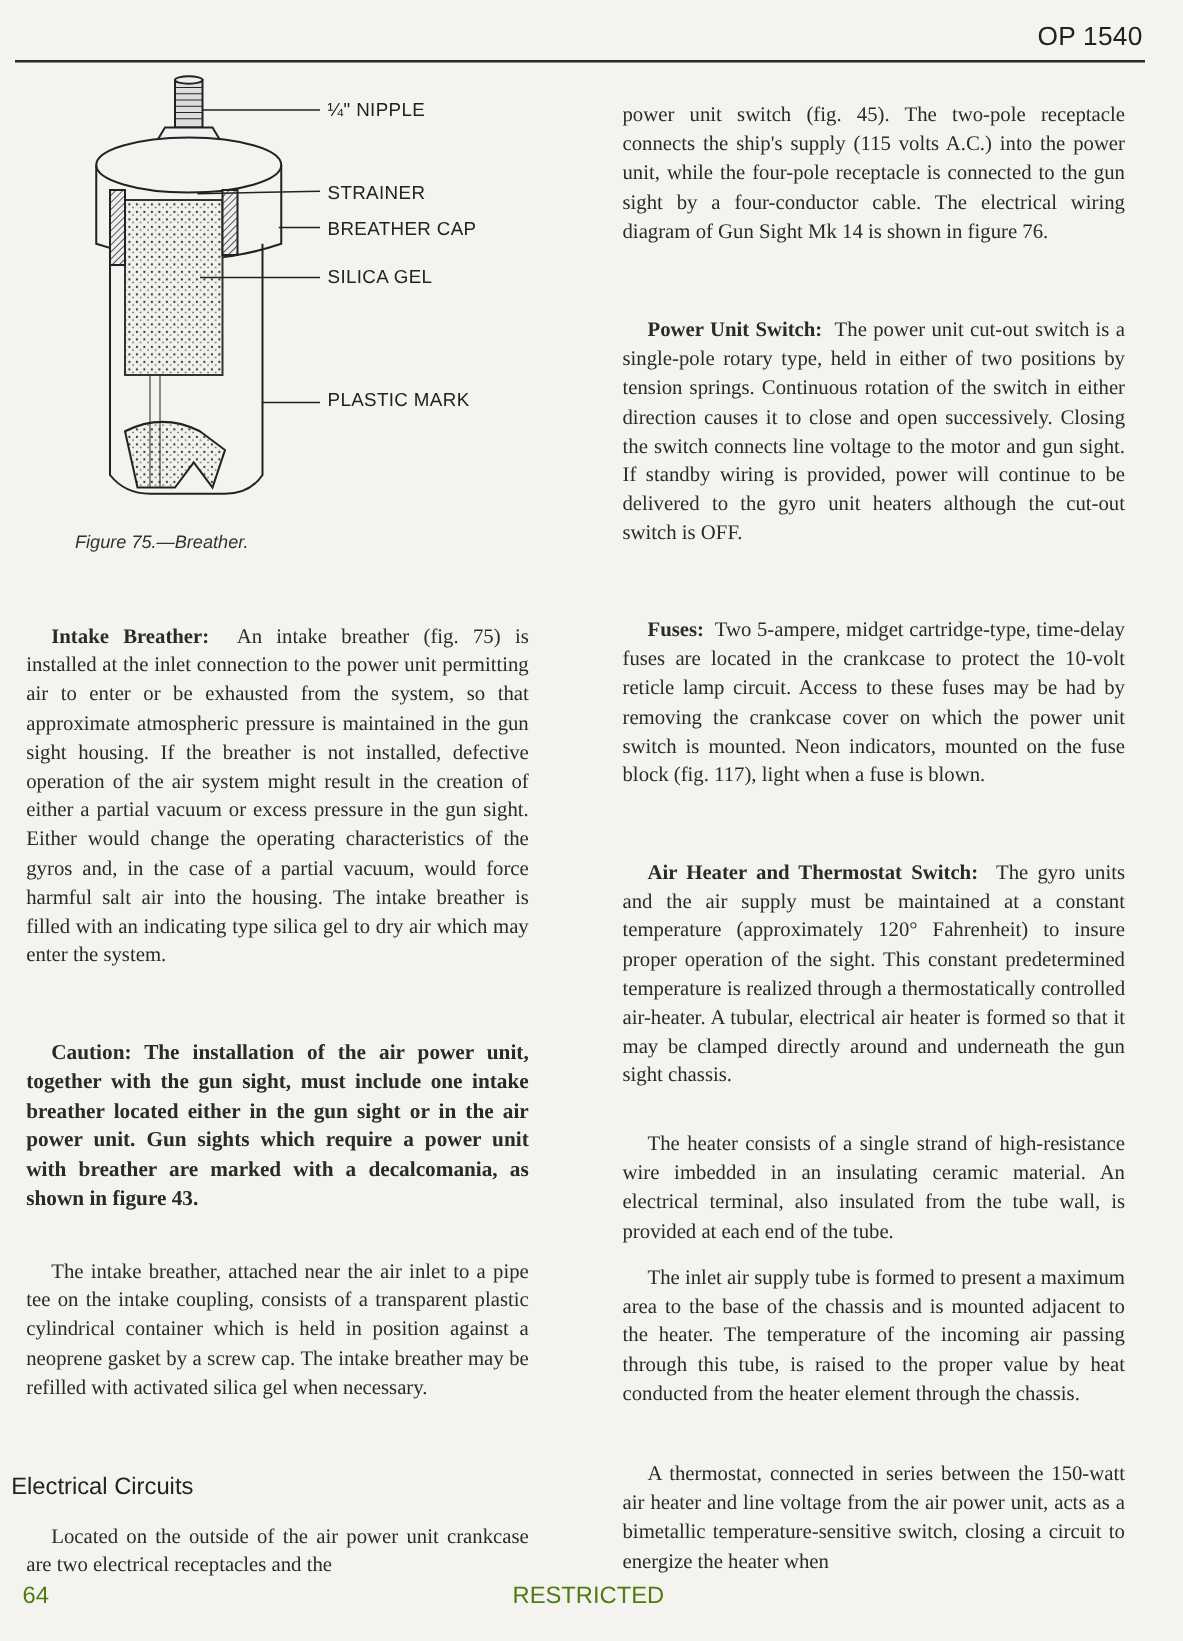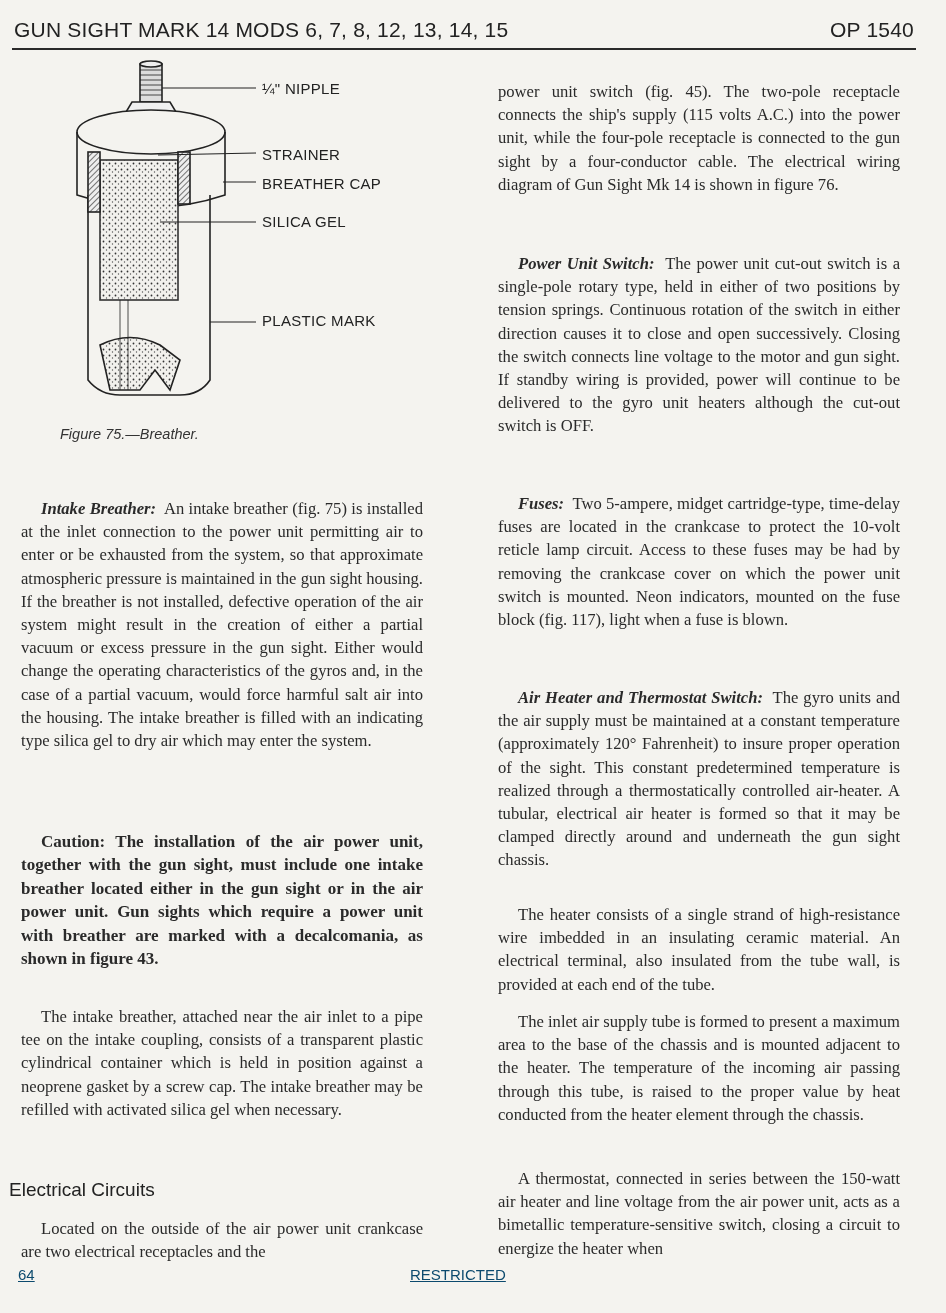--- a/index.html
+++ b/index.html
@@ -16,47 +16,46 @@
     font-family:"Liberation Sans", "DejaVu Sans", sans-serif;
     font-size:21px; letter-spacing:0.2px; color:#222;
   }
   .header .title { position:absolute; left:2px; top:4px; }
   .header .code { position:absolute; right:2px; top:4px; }
 
   .col { position:absolute; font-size:16.6px; line-height:23.2px; text-align:justify; }
   .left { left:5px; width:434px; }
   .right { left:482px; width:434px; }
   p { margin:16px; text-indent:20px; }
-  .bold { font-weight:bold;font-style:italic; }
+  .bold { font-weight:bold; }
   .caution { font-weight:bold; font-size:17px; line-height:23.4px; }
 
   .figure { position:absolute; left:60px; top:60px; width:400px; height:390px; }
   .callout {
     position:absolute; font-family:"Liberation Sans","DejaVu Sans",sans-serif;
     font-size:15px; color:#222; letter-spacing:0.3px;
   }
   .fig-caption {
     position:absolute; left:0; top:366px; width:310px; text-align:left;
     font-family:"Liberation Sans","DejaVu Sans",sans-serif;
     font-style:italic; font-size:14.5px; color:#333;
   }
   .section-title {
     font-family:"Liberation Sans","DejaVu Sans",sans-serif;
     font-size:19px; color:#222; margin:15px 0 8px 4px; text-indent:0;
   }
   .footer {
     position:absolute; top:1266px; font-family:"Liberation Sans","DejaVu Sans",sans-serif;
-    font-size:15px; color:#0c4a6e;text-decoration:underline;
+    font-size:19px; color:#4d7c0f;
   }
 </style>
 </head>
 <body>
 
 <div class="header">
-  <span class="title">GUN SIGHT MARK 14 MODS 6, 7, 8, 12, 13, 14, 15</span>
   <span class="code">OP 1540</span>
 </div>
 
 <div class="figure">
   <svg width="400" height="360" viewBox="0 0 400 360" style="position:absolute;left:0;top:0">
     <g fill="none" stroke="#222" stroke-width="1.6">
 
       <rect x="80" y="4" width="22" height="38" fill="#ddd"></rect>
       <g stroke-width="0.8">
         <line x1="80" y1="10" x2="102" y2="10"></line>

